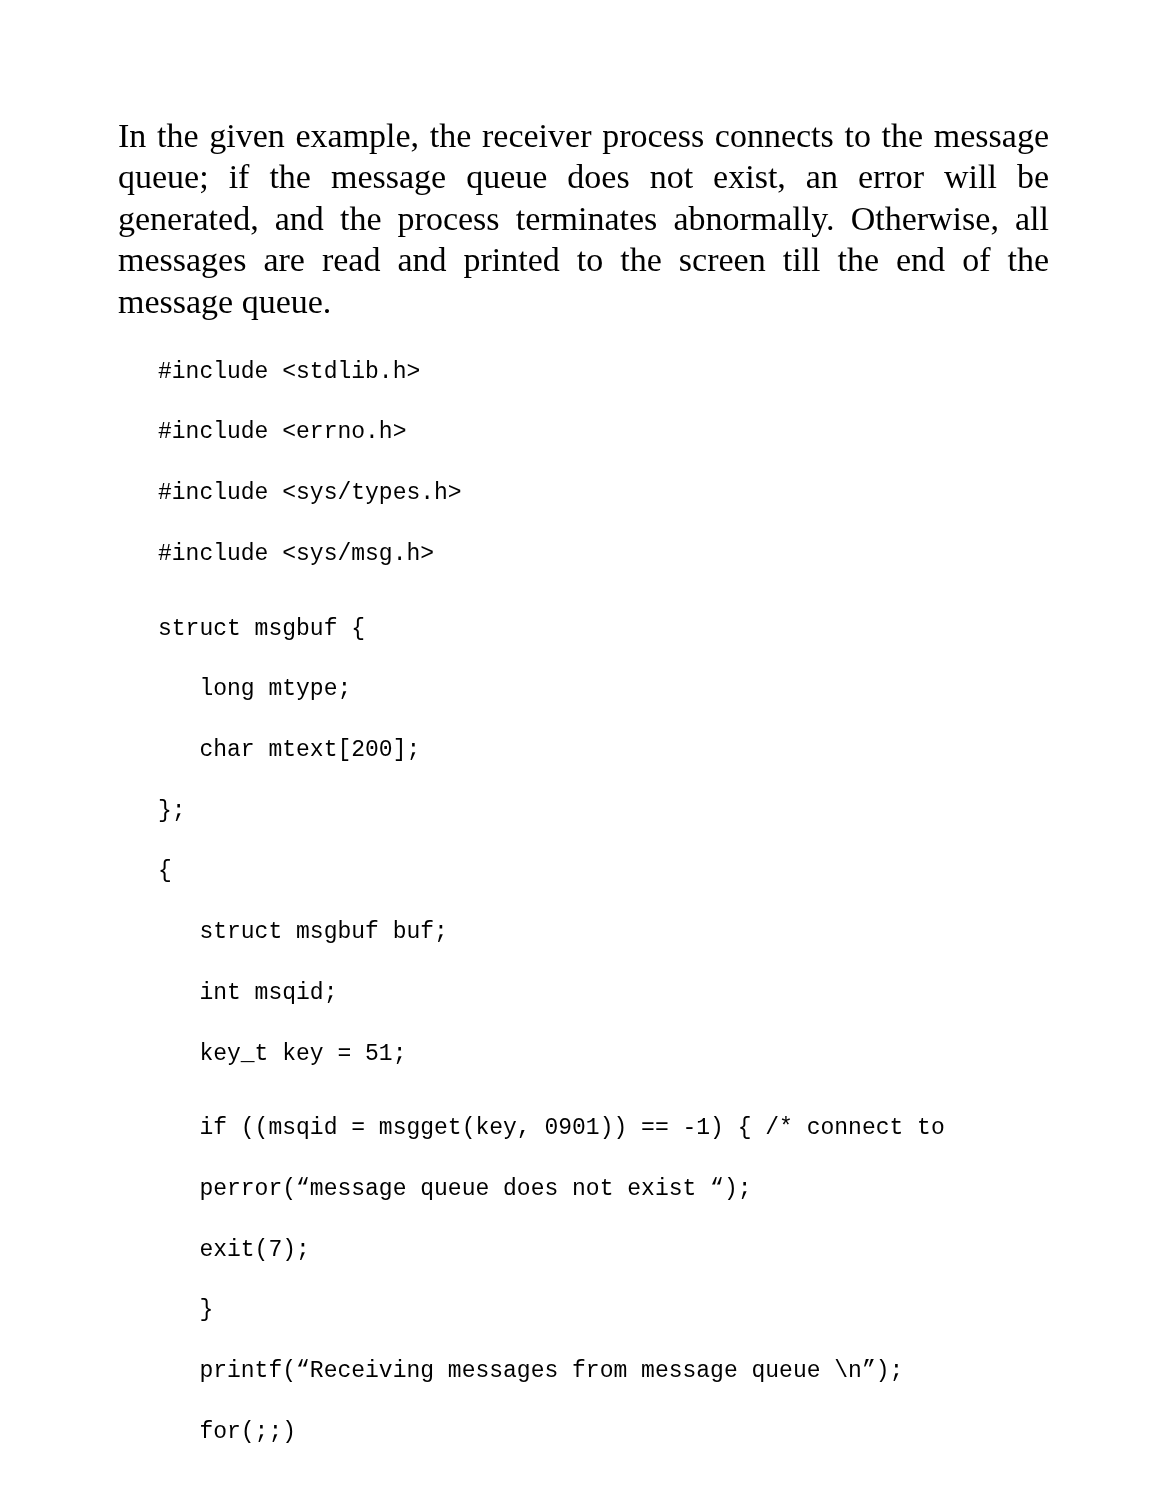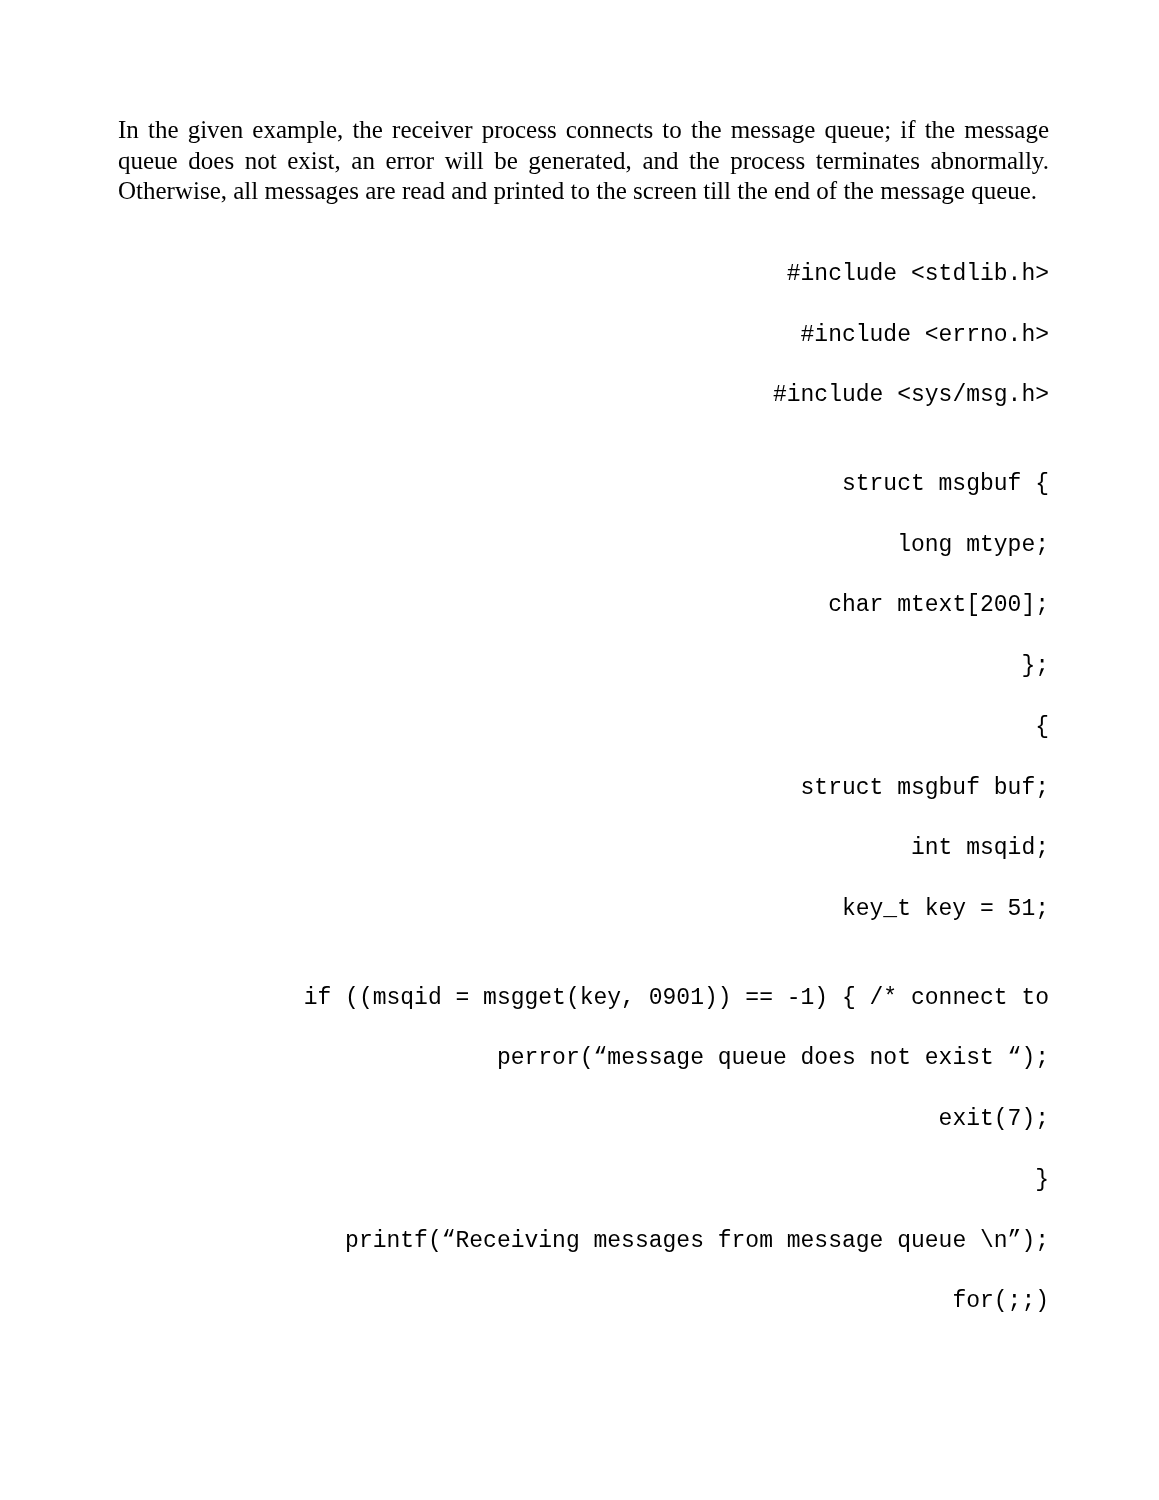--- a/index.html
+++ b/index.html
@@ -8,45 +8,46 @@
     font-family: "Times New Roman", Times, serif;
     color: #000;
   }
   .page {
     width: 1159px;
     min-height: 1500px;
     padding: 115px 110px 60px 118px;
     box-sizing: border-box;
   }
   .para {
-    font-size: 25px;
+    font-size: 34px;
     line-height: 1.22;
     text-align: justify;
-    margin: 0 0 22px 0;
+    margin: 0 0 4px 0;
   }
   .code {
     font-family: "Courier New", Courier, monospace;
     font-size: 23px;
     line-height: 1.32;
     white-space: pre;
     margin-left: 40px;
   }
-  .code .blk { display:block;text-align:right; }
-  .code .spaced { margin-top: 28px; }
+  .code .blk { display:block; }
+  .code .spaced { margin-top: 14px; }
 </style>
 </head>
 <body>
 
 <div class="page">
 
   <p class="para">In the given example, the receiver process connects to the message queue; if the message queue does not exist, an error will be generated, and the process terminates abnormally. Otherwise, all messages are read and printed to the screen till the end of the message queue.</p>
 
   <div class="code">
 <span class="blk">#include &lt;stdlib.h&gt;</span>
 <span class="blk">#include &lt;errno.h&gt;</span>
+<span class="blk">#include &lt;sys/types.h&gt;</span>
 <span class="blk">#include &lt;sys/msg.h&gt;</span>
 <span class="blk spaced">struct msgbuf {</span>
 <span class="blk">   long mtype;</span>
 <span class="blk">   char mtext[200];</span>
 <span class="blk">};</span>
 <span class="blk">{</span>
 <span class="blk">   struct msgbuf buf;</span>
 <span class="blk">   int msqid;</span>
 <span class="blk">   key_t key = 51;</span>
 <span class="blk spaced">   if ((msqid = msgget(key, 0901)) == -1) { /* connect to</span>

